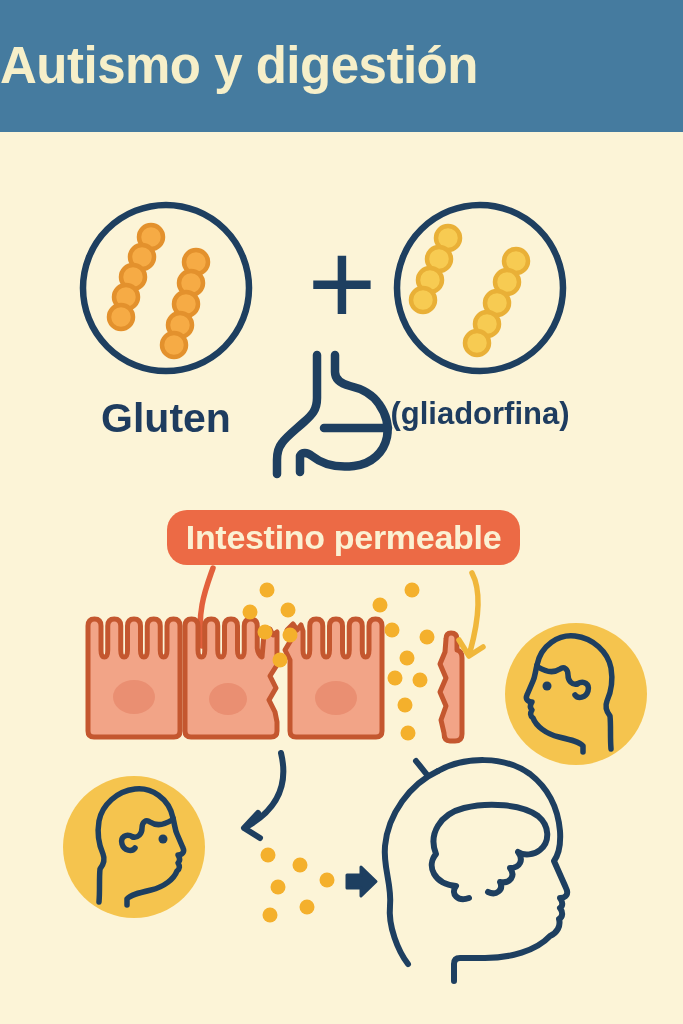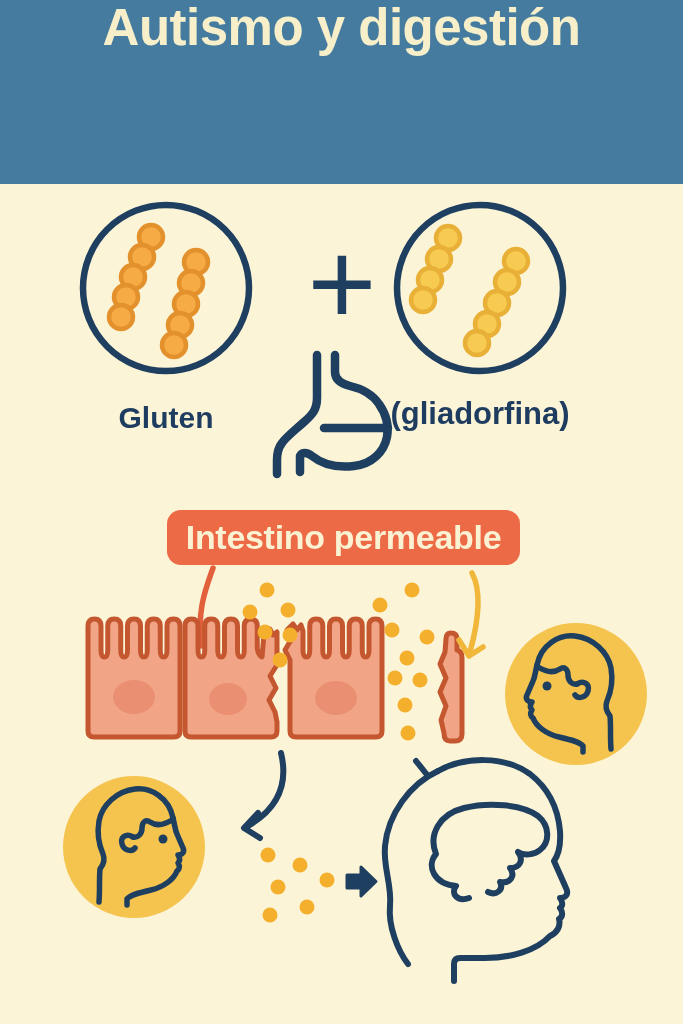--- a/index.html
+++ b/index.html
@@ -4,38 +4,38 @@
 <style>
   html,body{margin:0;padding:0;background:#e8e8e8;}
   .poster{
     position:relative;width:683px;height:1024px;overflow:hidden;
     background:#fcf4d7;
     font-family:"Liberation Sans",sans-serif;
   }
   .abs{position:absolute;}
   
   .hdr{
-    left:0;top:0;width:683px;height:184px;background:#457b9f;
-    display:flex;flex-direction:column;justify-content:space-between;align-items:center;
+    left:0;top:0;width:683px;height:132px;background:#457b9f;
+    display:flex;flex-direction:row;justify-content:space-between;align-items:center;
   }
   .hdr .t{
     color:#f6efc9;font-weight:bold;font-size:51px;line-height:56px;
     letter-spacing:-0.5px;text-align:center;
   }
   
   .src-label{width:300px;text-align:center;color:#1e3c5f;}
-  .src-label .main{font-weight:bold;font-size:30px;line-height:44px;}
+  .src-label .main{font-weight:bold;font-size:41px;line-height:44px;}
   .src-label .sub{font-weight:bold;font-size:31px;line-height:36px;}
   .plus{
     left:282px;top:218px;width:120px;height:130px;
     color:#1e3f60;font-size:118px;font-weight:400;text-align:center;line-height:130px;
   }
   
   .banner{
-    left:167px;top:510px;width:353px;height:55px;border-radius:14px;
+    left:167px;top:510px;width:353px;height:55px;border-radius:20px;
     background:#ec6a45;display:flex;align-items:center;justify-content:center;
   }
   .banner span{color:#fbf1d3;font-weight:bold;font-size:34px;letter-spacing:-0.3px;}
   svg{display:block;}
 </style>
 </head>
 <body>
 
 <div class="poster">
 

